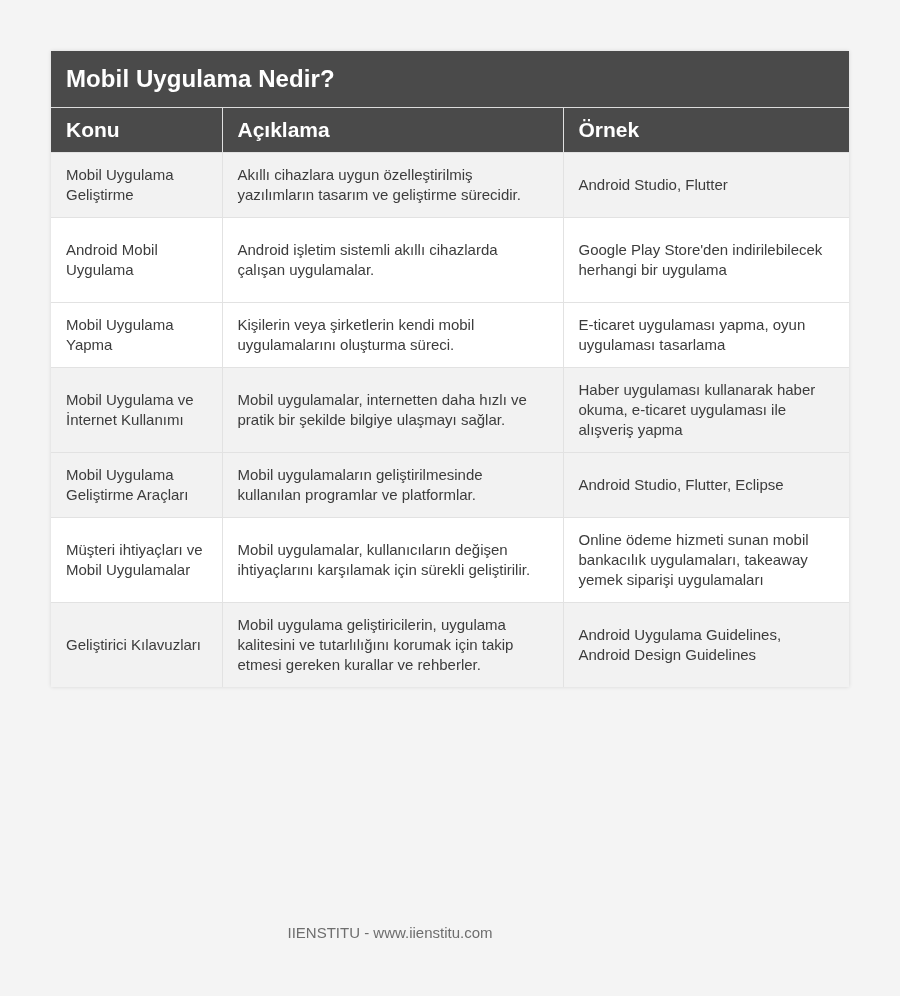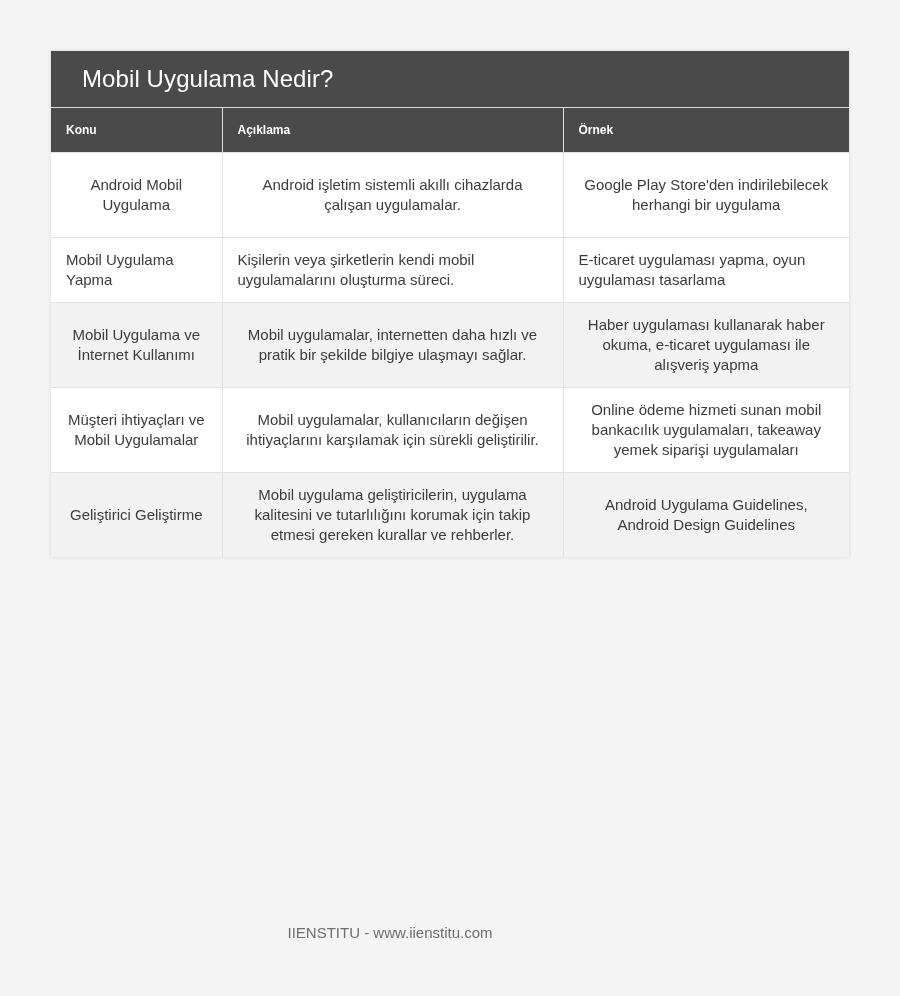--- a/index.html
+++ b/index.html
@@ -25,59 +25,59 @@
   .title-bar {
     background: #4a4a4a;
     height: 57px;
     display: flex;
     align-items: center;
     padding-left: 15px;
     border-bottom: 1px solid #dcdcdc;
     box-sizing: border-box;
   }
   .title-bar h1 {
-    margin: 16px;
+    margin: 0;
     font-size: 24px;
-    font-weight: normal;
+    font-weight: bold;
     color: #ffffff;
     letter-spacing: 0.1px;
   }
   table {
     width: 100%;
     border-collapse: collapse;
     table-layout: fixed;
   }
   col.c1 { width: 171px; }
   col.c2 { width: 341px; }
   col.c3 { width: 286px; }
   thead th {
     background: #4a4a4a;
     color: #ffffff;
-    font-size: 12px;
+    font-size: 21px;
     font-weight: bold;
     text-align: left;
     height: 44px;
     padding: 0 15px;
     border-left: 1px solid #e0e0e0;
   }
   thead th:first-child { border-left: none; }
   tbody td {
     font-size: 15px;
     line-height: 20px;
     padding: 12px 15px;
     vertical-align: middle;
     border-left: 1px solid #e2e2e2;
     border-top: 1px solid #e2e2e2;
     color: #3c3c3c;
   }
   tbody td:first-child { border-left: none; }
   tbody tr.odd td { background: #ffffff; }
   tbody tr.even td { background: #f2f2f2; }
   tbody tr.h2 td { height: 40px; }
-  tbody tr.h3 td { height: 60px; text-align: center; }
+  tbody tr.h3 td { height: 60px; }
   .footer {
     position: absolute;
     left: 0;
     width: 780px;
     top: 924px;
     text-align: center;
     font-size: 15px;
     color: #6e6e6e;
   }
 </style>
@@ -95,42 +95,52 @@
         <col class="c3">
       </colgroup>
     <thead>
       <tr>
         <th>Konu</th>
         <th>Açıklama</th>
         <th>Örnek</th>
       </tr>
     </thead>
     <tbody>
+      <tr class="even h2">
+        <td>Mobil Uygulama Geliştirme</td>
+        <td>Akıllı cihazlara uygun özelleştirilmiş yazılımların tasarım ve geliştirme sürecidir.</td>
+        <td>Android Studio, Flutter</td>
+      </tr>
       <tr class="odd h3">
         <td>Android Mobil Uygulama</td>
         <td>Android işletim sistemli akıllı cihazlarda çalışan uygulamalar.</td>
         <td>Google Play Store'den indirilebilecek herhangi bir uygulama</td>
       </tr>
       <tr class="odd h2">
         <td>Mobil Uygulama Yapma</td>
         <td>Kişilerin veya şirketlerin kendi mobil uygulamalarını oluşturma süreci.</td>
         <td>E-ticaret uygulaması yapma, oyun uygulaması tasarlama</td>
       </tr>
       <tr class="even h3">
         <td>Mobil Uygulama ve İnternet Kullanımı</td>
         <td>Mobil uygulamalar, internetten daha hızlı ve pratik bir şekilde bilgiye ulaşmayı sağlar.</td>
         <td>Haber uygulaması kullanarak haber okuma, e-ticaret uygulaması ile alışveriş yapma</td>
       </tr>
+      <tr class="even h2">
+        <td>Mobil Uygulama Geliştirme Araçları</td>
+        <td>Mobil uygulamaların geliştirilmesinde kullanılan programlar ve platformlar.</td>
+        <td>Android Studio, Flutter, Eclipse</td>
+      </tr>
       <tr class="odd h3">
         <td>Müşteri ihtiyaçları ve Mobil Uygulamalar</td>
         <td>Mobil uygulamalar, kullanıcıların değişen ihtiyaçlarını karşılamak için sürekli geliştirilir.</td>
         <td>Online ödeme hizmeti sunan mobil bankacılık uygulamaları, takeaway yemek siparişi uygulamaları</td>
       </tr>
       <tr class="even h3">
-        <td>Geliştirici Geliştirme</td>
+        <td>Geliştirici Kılavuzları</td>
         <td>Mobil uygulama geliştiricilerin, uygulama kalitesini ve tutarlılığını korumak için takip etmesi gereken kurallar ve rehberler.</td>
         <td>Android Uygulama Guidelines, Android Design Guidelines</td>
       </tr>
     </tbody>
   </table>
 </div>
 
 <div class="footer">IIENSTITU - www.iienstitu.com</div>
 
 </body></html>

